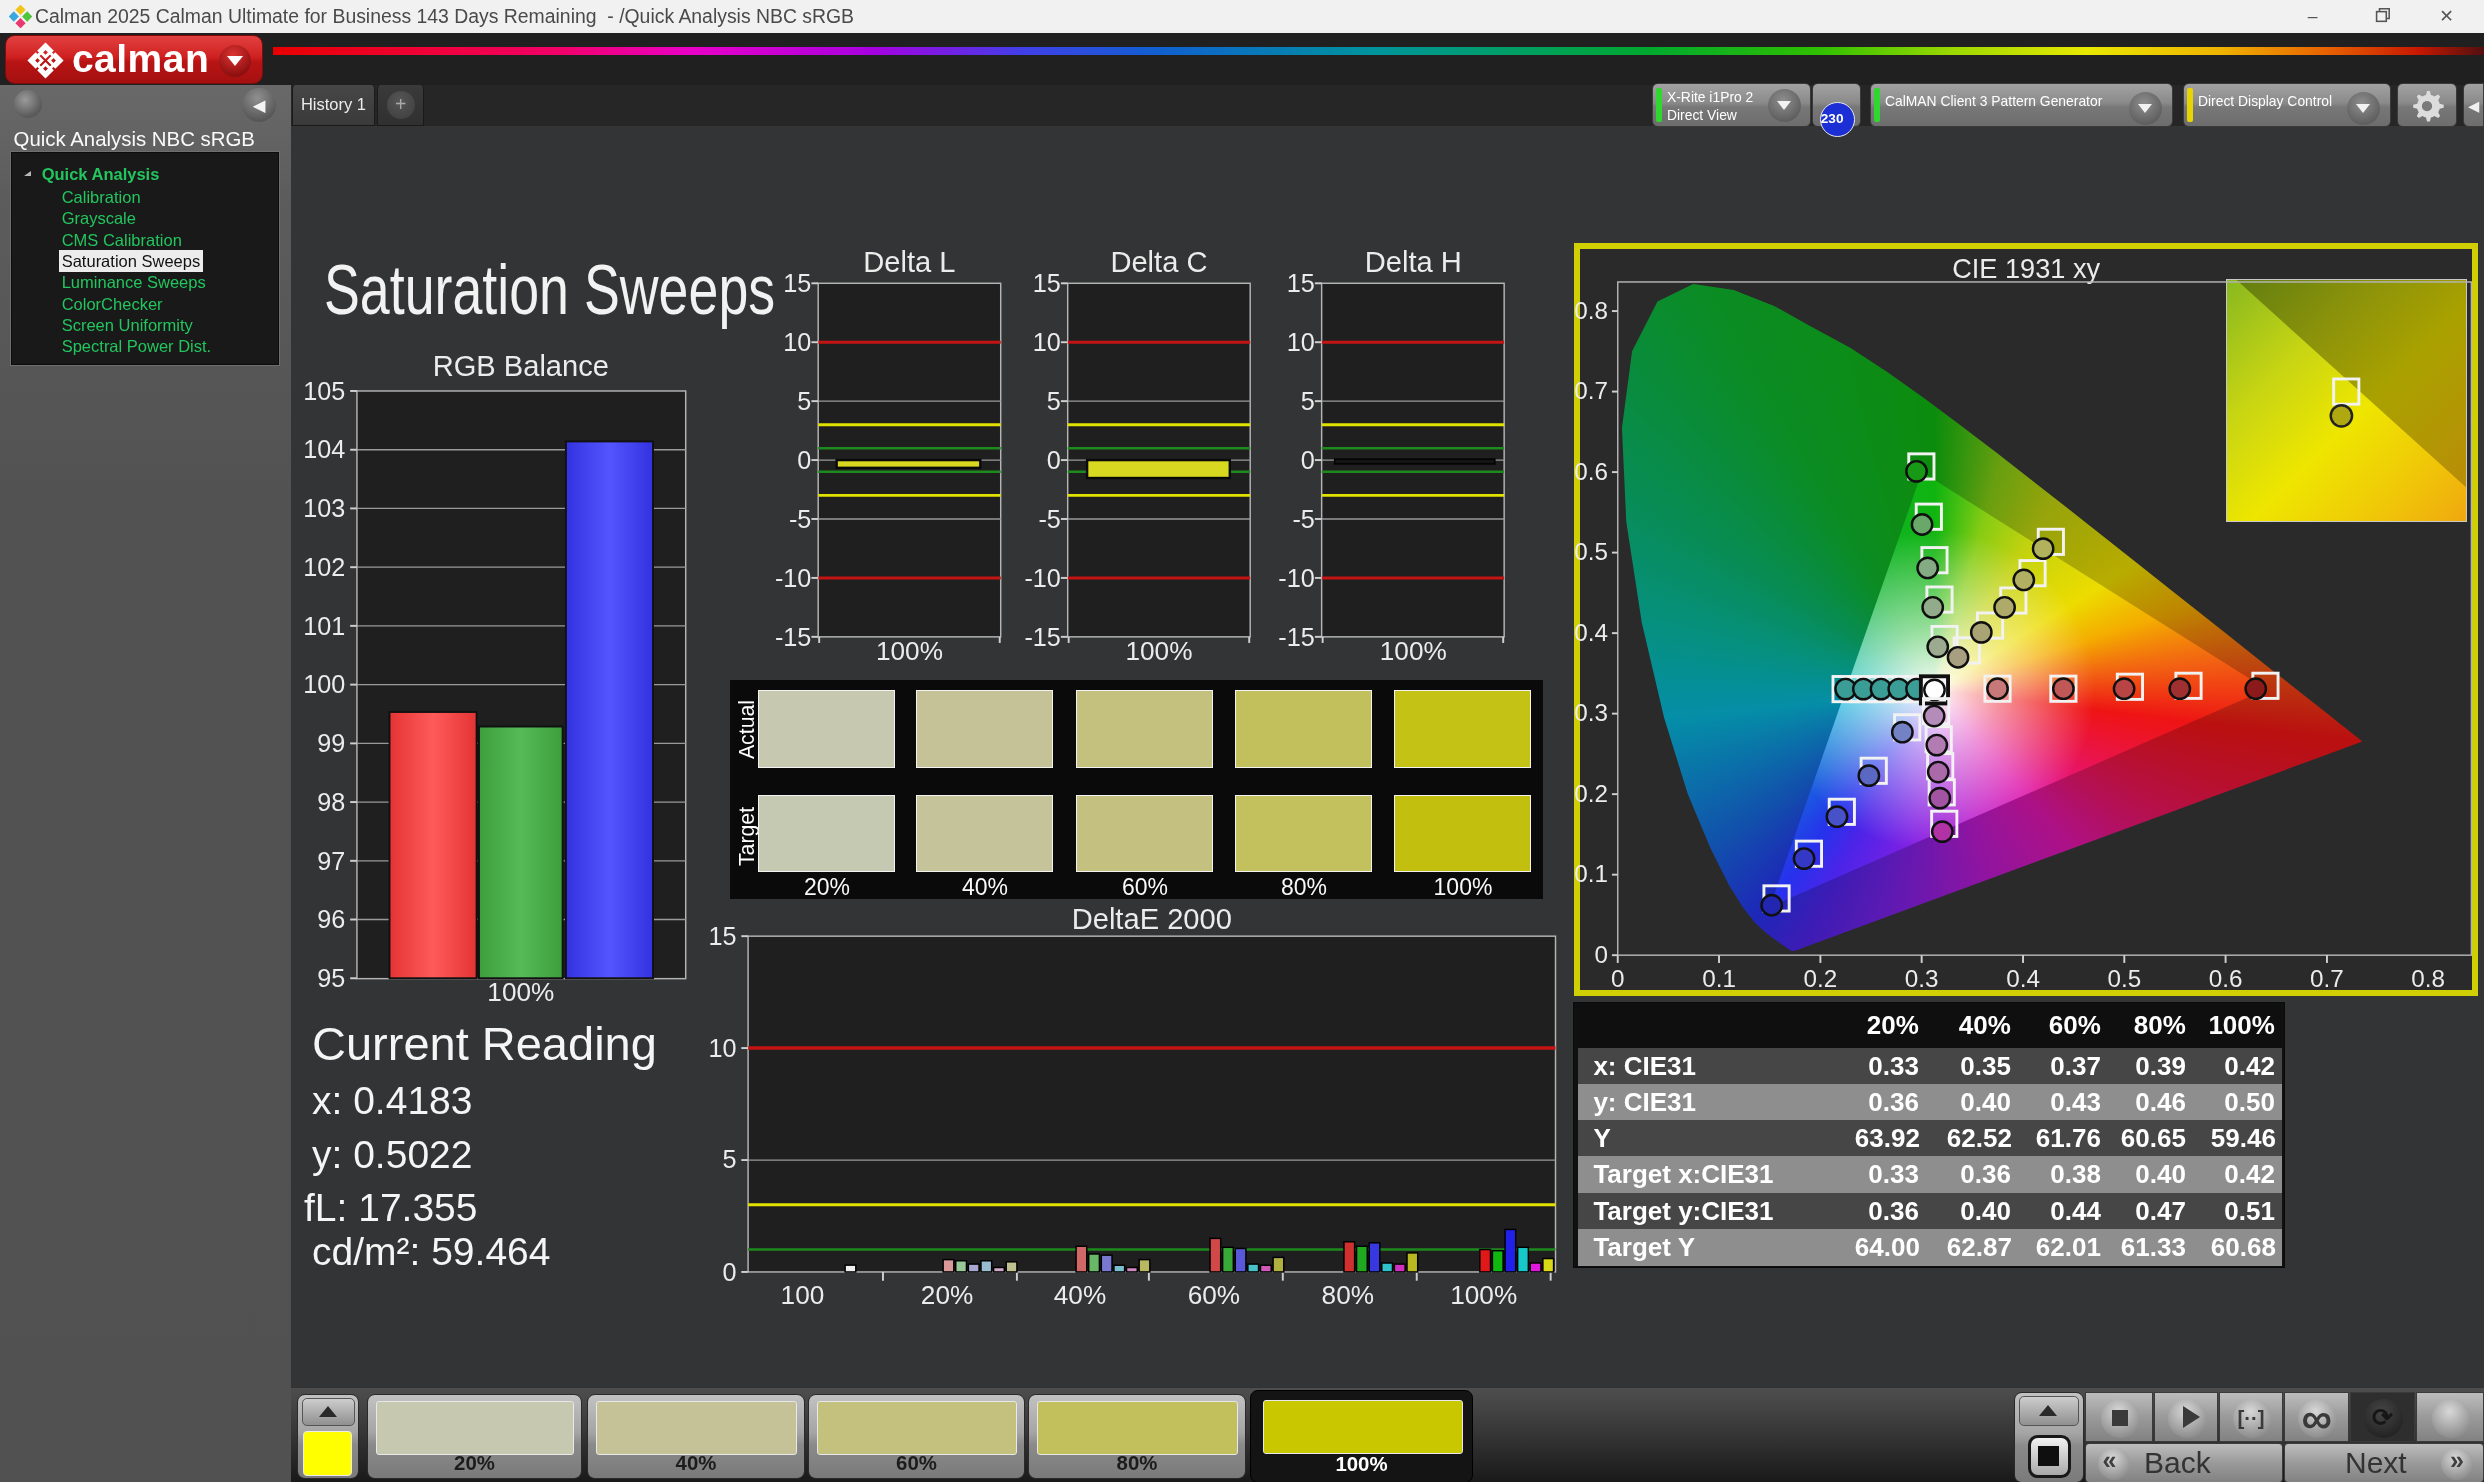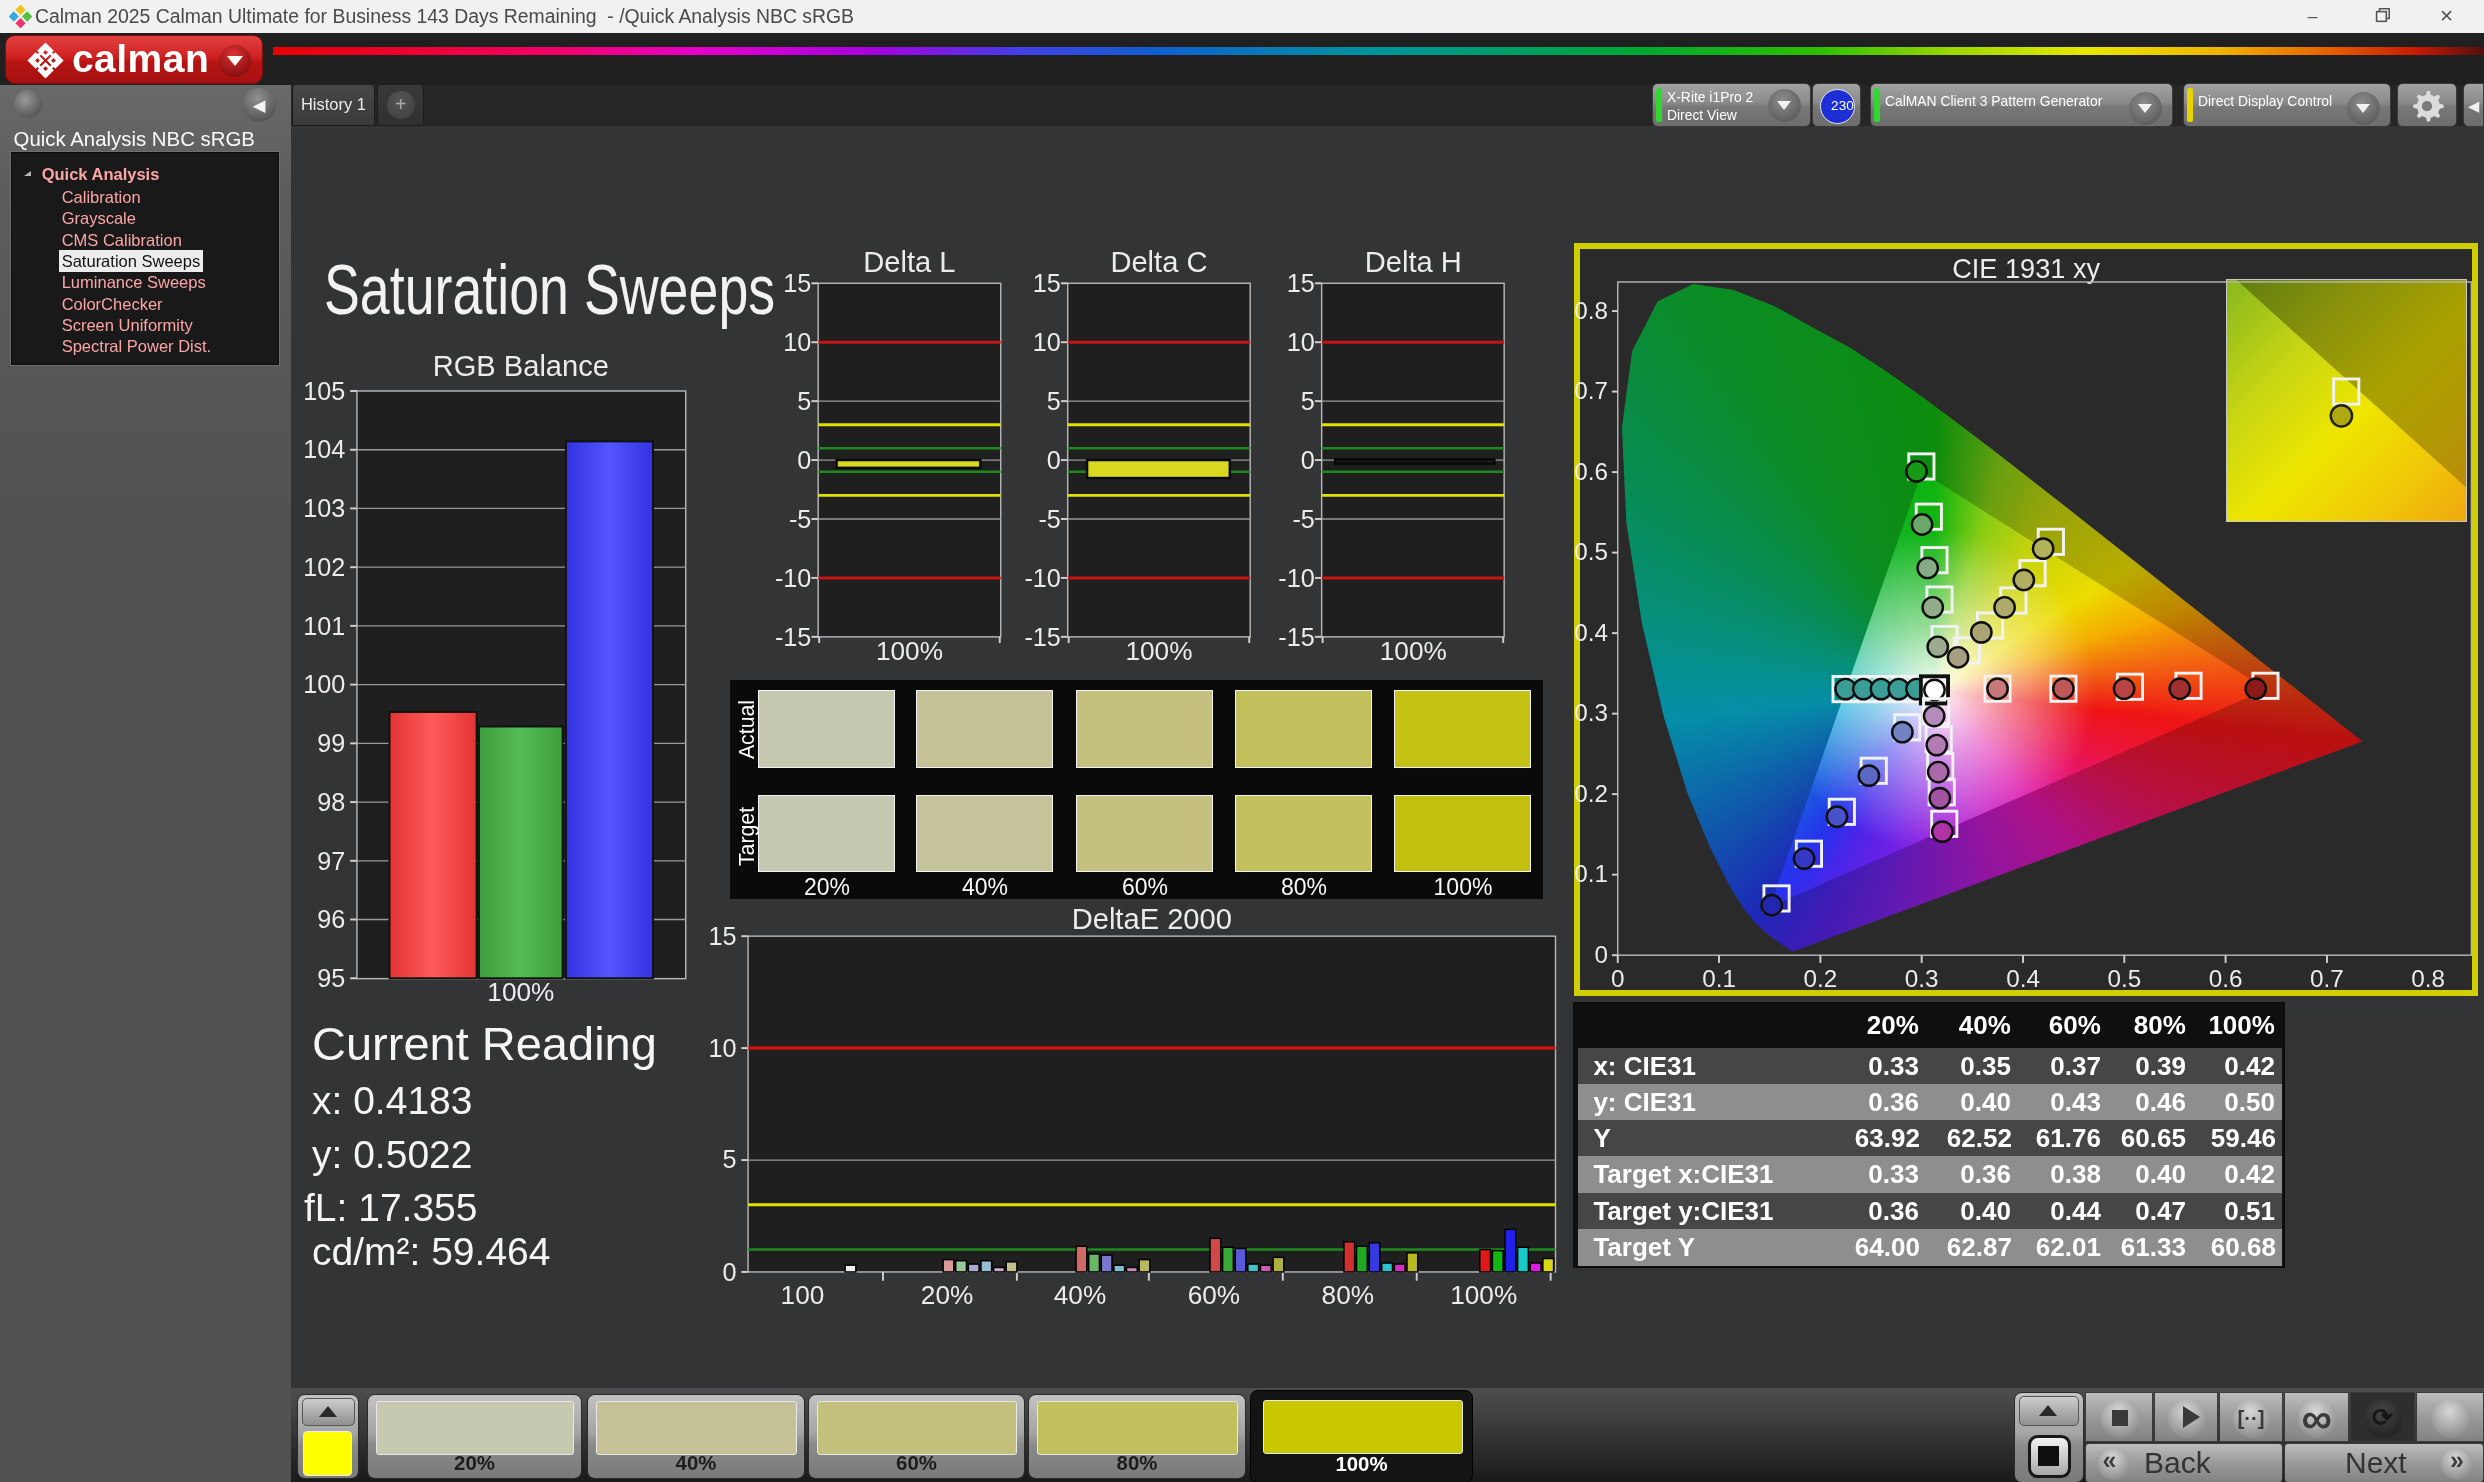--- a/index.html
+++ b/index.html
@@ -23,21 +23,21 @@
 
 
 #sidebar { position:absolute; left:0; top:85px; width:291px; height:1397px;
   background:linear-gradient(#696969 0%, #5c5c5c 8%, #525252 30%, #515151 100%); }
 #sb-dot { position:absolute; left:13.6px; top:4.9px; width:28px; height:28px; border-radius:50%;
   background:radial-gradient(circle at 40% 35%, #9a9a9a, #595959 70%); }
 #sb-collapse { position:absolute; left:242px; top:2.9px; width:34px; height:34px; border-radius:50%;
   background:radial-gradient(circle at 45% 30%, #909090, #565656 75%); color:#f4f4f4; text-align:center; line-height:34px; font-size:16.5px; }
 #sb-title { position:absolute; left:13.6px; top:43px; font-size:20.4px; color:#fafafa; }
 #tree { position:absolute; left:10.7px; top:67px; width:268px; height:213px; background:#191919; border:1px solid #0c0c0c; outline:1px solid #6f6f6f; }
-.titem { position:absolute; left:50px; font-size:16.5px; color:#fca5a5; white-space:nowrap; }
+.titem { position:absolute; left:50px; font-size:16.5px; color:#22c55e; white-space:nowrap; }
 #tsel { position:absolute; left:47px; top:97px; width:144px; height:22px; background:#ececec; }
 
 
 #tabstrip { position:absolute; left:291px; top:85px; width:2193px; height:41px; background:#262626; }
 #mainpanel { position:absolute; left:291px; top:126px; width:2193px; height:1261px; background:#333435; }
 #tab1 { position:absolute; left:1px; top:-1.9px; width:83px; height:43px; background:linear-gradient(#474747,#3a3a3a); border-radius:5.8px 5.8px 0 0; border:1px solid #1a1a1a; color:#ececec; font-size:16.5px; text-align:center; line-height:41px; }
 #tabplus { position:absolute; left:86px; top:-1.9px; width:47px; height:43px; background:linear-gradient(#3a3a3a,#303030); border-radius:5.8px 5.8px 0 0; border:1px solid #1a1a1a; }
 #tabplus .circ { position:absolute; left:8.7px; top:6.8px; width:28px; height:28px; border-radius:50%; background:radial-gradient(circle at 45% 35%, #565656, #3c3c3c); color:#a8a8a8; font-size:19.4px; text-align:center; line-height:27px; }
 
 .ddbtn { position:absolute; top:-1.9px; height:44px; border-radius:5.8px; border:1px solid #3a3a3a;
@@ -164,21 +164,21 @@
     </div>
   </div>
   <div id="headline">Saturation Sweeps</div>
 
   <div class="ddbtn" style="left:1652px;top:83px;width:159px;">
     <div class="ddstripe" style="background:#2fd82f;"></div>
     <div class="ddtext">X-Rite i1Pro 2<br>Direct View</div>
     <div class="ddarrow" style="left:115px;top:4.9px;"></div>
   </div>
   <div class="ddbtn" style="left:1812px;top:83px;width:49px;">
-    <div style="position:absolute;left:6.8px;top:5px;width:35px;height:35px;border-radius:50%;background:#1b2fd4;border:1.9px solid #e8e8e8;color:#fff;font-size:13.6px;font-weight:normal;text-align:right;line-height:32px;">230</div>
+    <div style="position:absolute;left:6.8px;top:18px;width:35px;height:35px;border-radius:50%;background:#1b2fd4;border:1.9px solid #e8e8e8;color:#fff;font-size:13.6px;font-weight:bold;text-align:left;line-height:32px;">230</div>
   </div>
   <div class="ddbtn" style="left:1870px;top:83px;width:303px;">
     <div class="ddstripe" style="background:#2fd82f;"></div>
     <div class="ddtext" style="top:7.8px;">CalMAN Client 3 Pattern Generator</div>
     <div class="ddarrow" style="left:258px;top:7.8px;"></div>
   </div>
   <div class="ddbtn" style="left:2183px;top:83px;width:208px;">
     <div class="ddstripe" style="background:#e8d400;"></div>
     <div class="ddtext" style="top:7.8px;">Direct Display Control</div>
     <div class="ddarrow" style="left:163px;top:7.8px;"></div>

